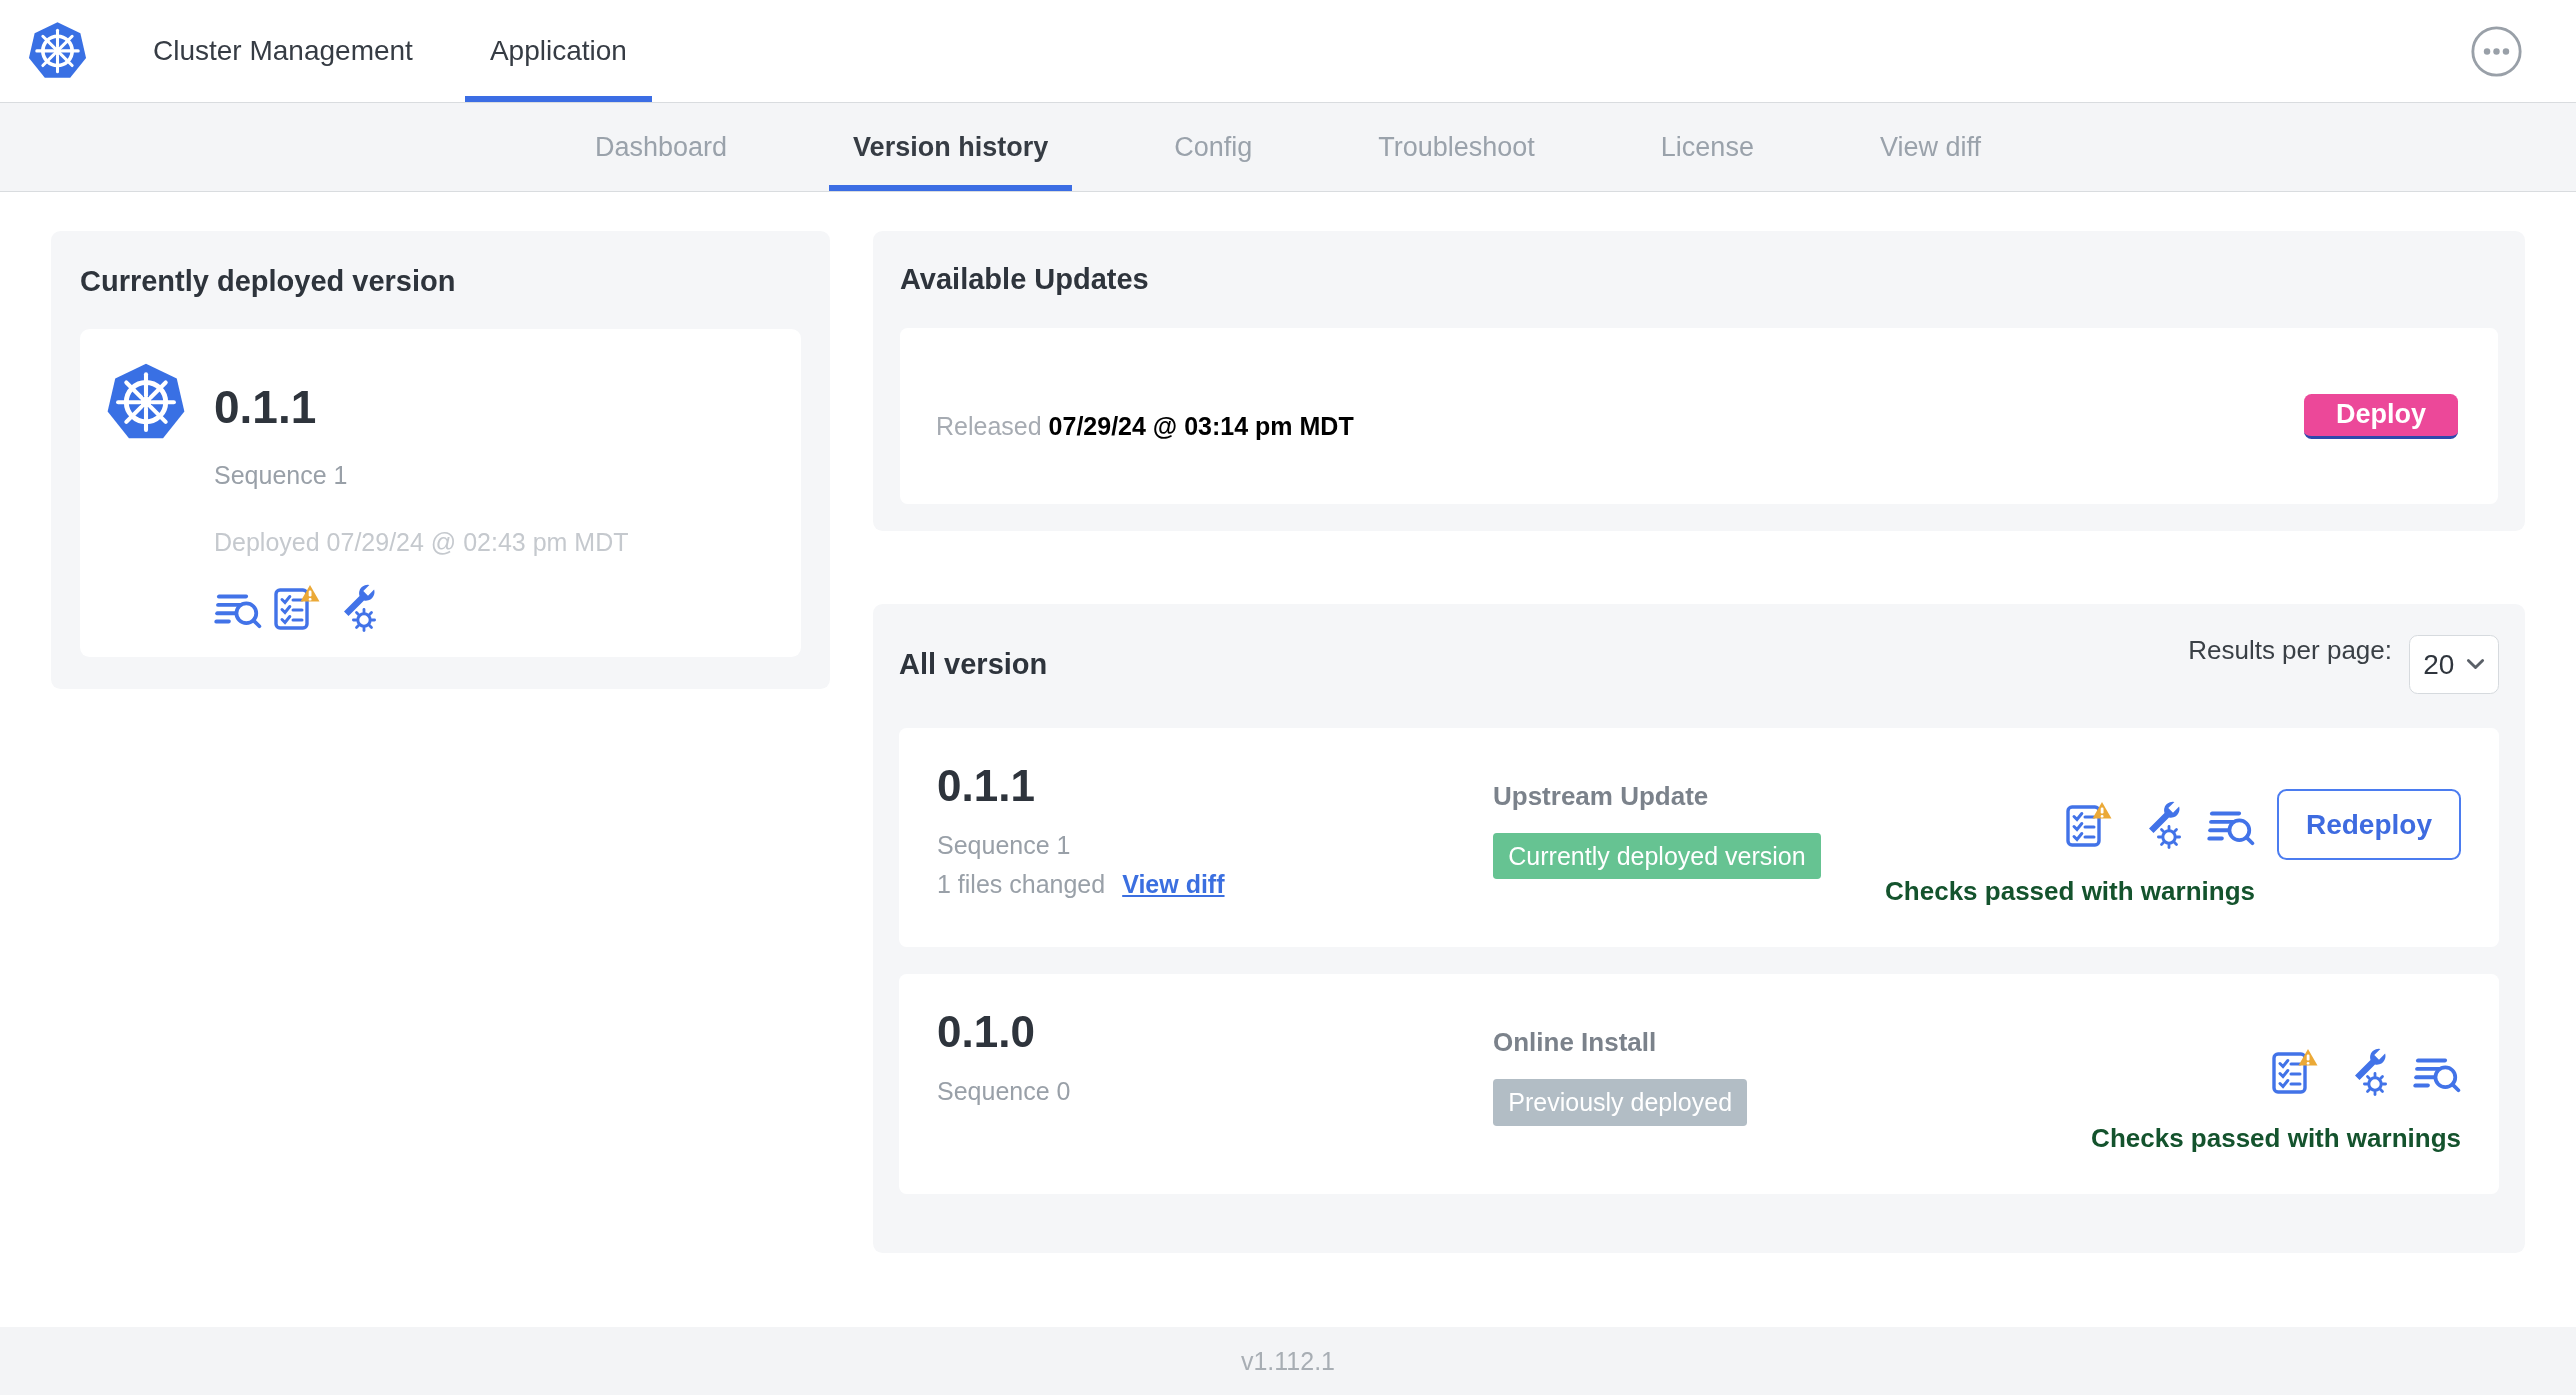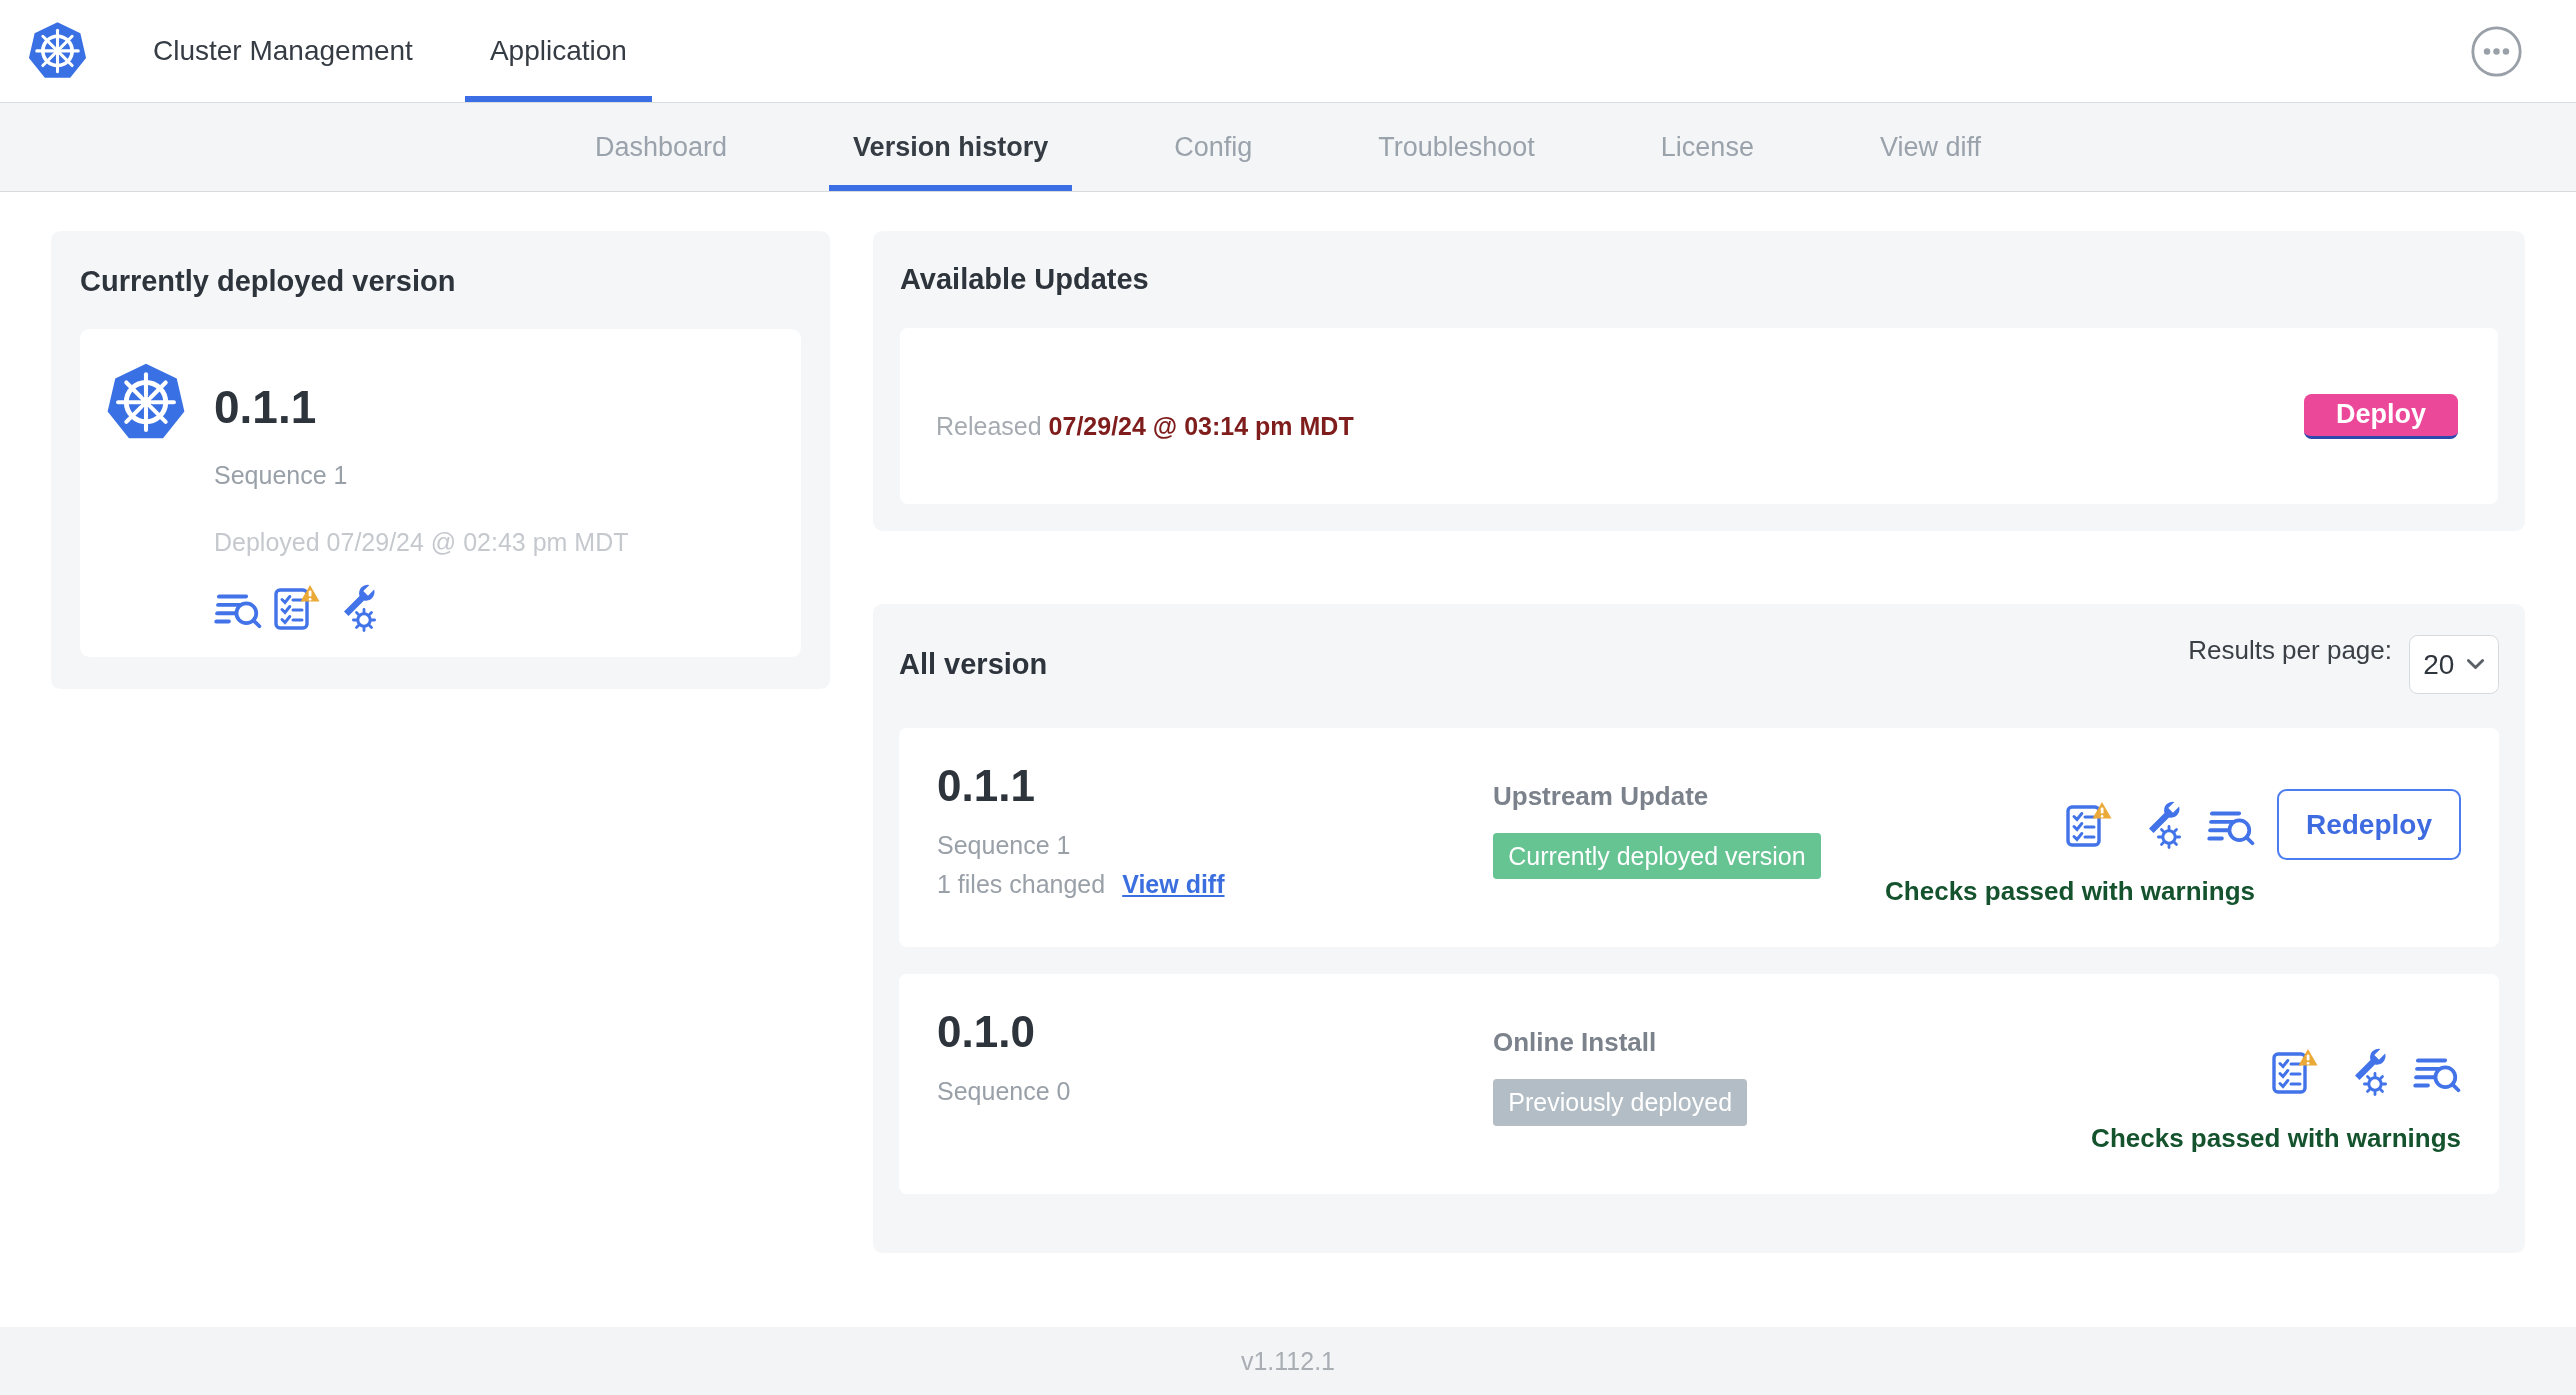--- a/index.html
+++ b/index.html
@@ -68,21 +68,21 @@
 
   .right-col { flex: 1; display: flex; flex-direction: column; }
 
   .updates-card { padding: 32px 27px 27px; }
   .updates-inner {
     background: #fff; border-radius: 7.6px; margin-top: 32px; height: 176px;
     padding: 0 40px 0 36px; display: flex; align-items: center; justify-content: space-between;
   }
   .upd-version { font-size: 44px; font-weight: bold; line-height: 1; }
   .upd-released { font-size: 25px; color: #a6abb2; margin-top: 21px; }
-  .upd-released b { color: #7f1d1d; }
+  .upd-released b { color: #000000; }
   .deploy-btn {
     min-width: 145px; height: 45px; background: #ec4899; color: #fff;
     font-family: "Liberation Sans", sans-serif;
     font-size: 27px; font-weight: bold; border: none; border-bottom: 3.8px solid #2d49ad;
     border-radius: 7.6px; cursor: pointer; padding: 0 32px;
   }
 
   .versions-card { margin-top: 73px; padding: 31px 26px 59px; }
   .versions-head { display: flex; align-items: center; justify-content: space-between; }
   .rpp { display: flex; align-items: flex-start; gap: 17px; }

